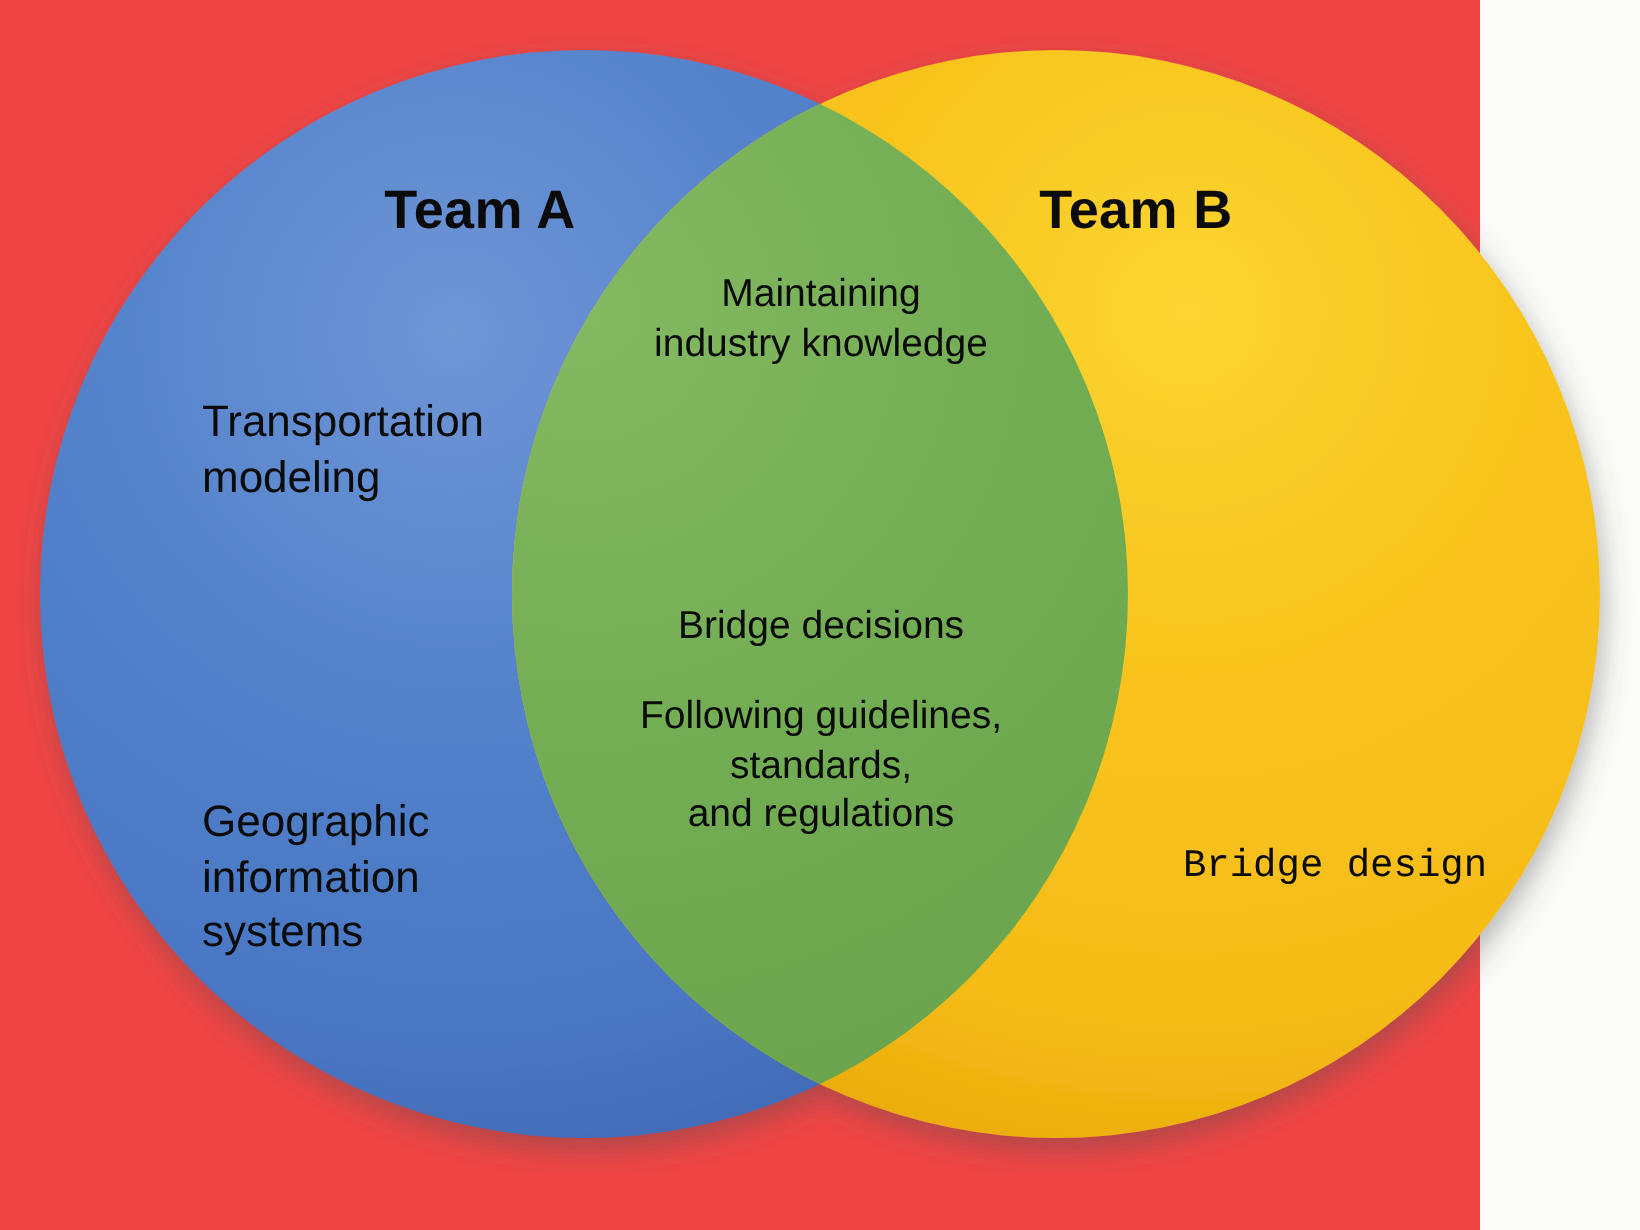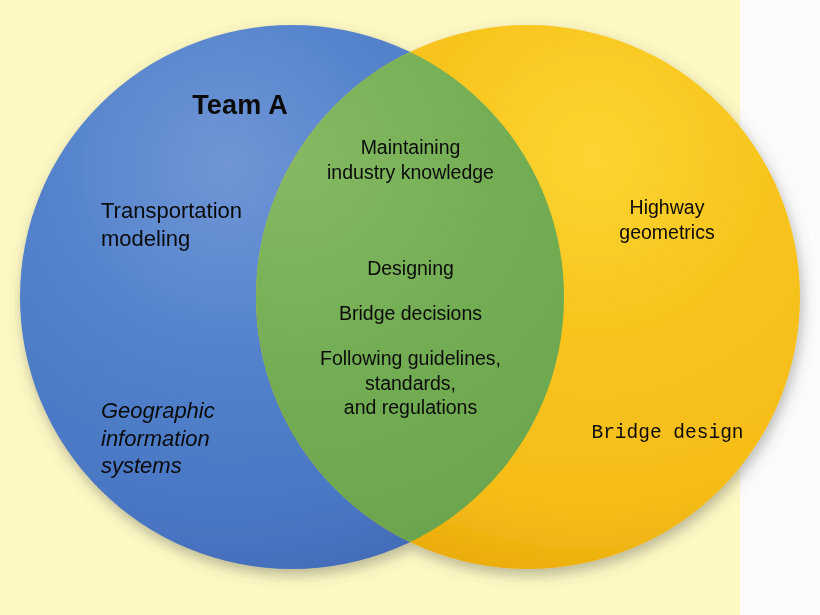--- a/index.html
+++ b/index.html
@@ -10,21 +10,21 @@
     width: 820px;
     height: 615px;
     background: #fbfbfa;
     font-family: "Liberation Sans", sans-serif;
     overflow: hidden;
   }
   #venn-stage {
     position: relative;
     width: 740px;
     height: 615px;
-    background: #fef9c3;
+    background: #ef4444;
   }
   #venn-svg {
     position: absolute;
     left: 0;
     top: 0;
     width: 820px;
     height: 615px;
     display: block;
   }
 
@@ -43,21 +43,21 @@
     text-align: center;
   }
   #team-a-title { left: 150px; top: 88px; width: 180px; }
   #team-b-title { left: 478px; top: 88px; width: 180px; }
 
   .left-item {
     font-size: 22px;
     text-align: left;
   }
   #left-item-0 { left: 101px; top: 197px; width: 175px; }
-  #left-item-1 { left: 101px; top: 397px; width: 175px; font-style: italic; }
+  #left-item-1 { left: 101px; top: 397px; width: 175px; }
 
   .right-item {
     font-size: 19.5px;
     text-align: center;
   }
   #right-item-0 { left: 578px; top: 195px; width: 178px; }
   #right-item-1 { left: 565px; top: 421px; width: 205px; font-family: Liberation Mono, monospace; }
 
   .center-item {
     font-size: 19.5px;
@@ -111,38 +111,36 @@
       <circle cx="528" cy="297" r="272" fill="url(#yellowGrad)"></circle>
     </g>
 
     <g clip-path="url(#clipRight)">
       <circle cx="292" cy="297" r="272" fill="url(#greenGrad)"></circle>
     </g>
   </svg>
 
   <div class="txt team-title" id="team-a-title">Team A</div>
 
+  <div class="txt team-title" id="team-b-title">Team B</div>
 
   <div class="txt left-item" id="left-item-0">Transportation
 modeling</div>
 
   <div class="txt left-item" id="left-item-1">Geographic
 information
 systems</div>
 
-  <div class="txt right-item" id="right-item-0">Highway
-geometrics</div>
 
   <div class="txt right-item" id="right-item-1">Bridge design</div>
 
   <div class="txt center-item" id="center-item-0">Maintaining
 industry knowledge</div>
 
 
-  <div class="txt center-item" id="center-item-2">Designing</div>
 
   <div class="txt center-item" id="center-item-3">Bridge decisions</div>
 
   <div class="txt center-item" id="center-item-4">Following guidelines,
 standards,
 and regulations</div>
 
 
 </div>
 

